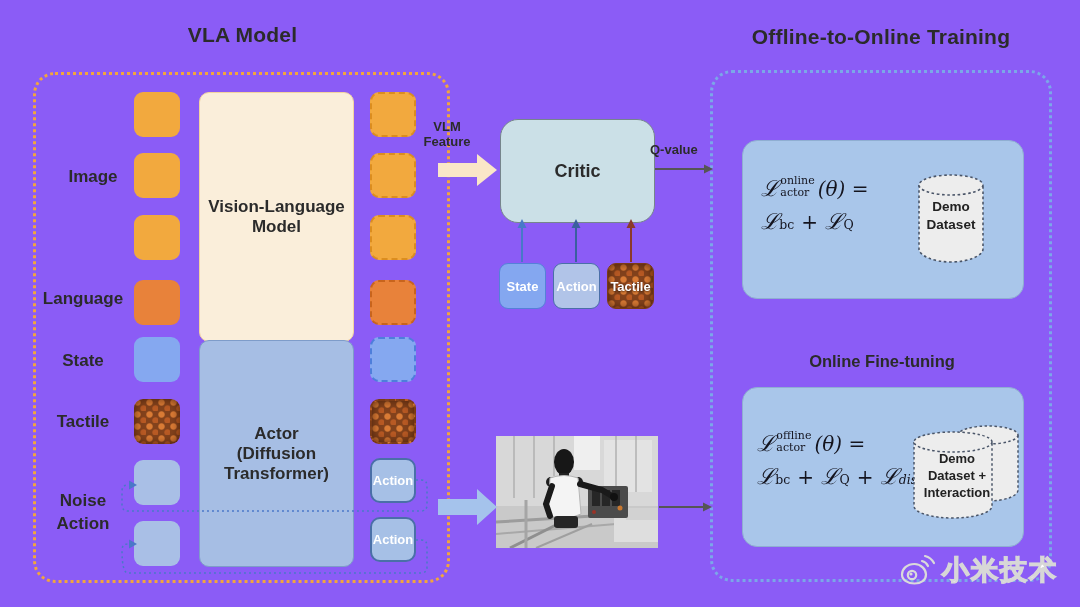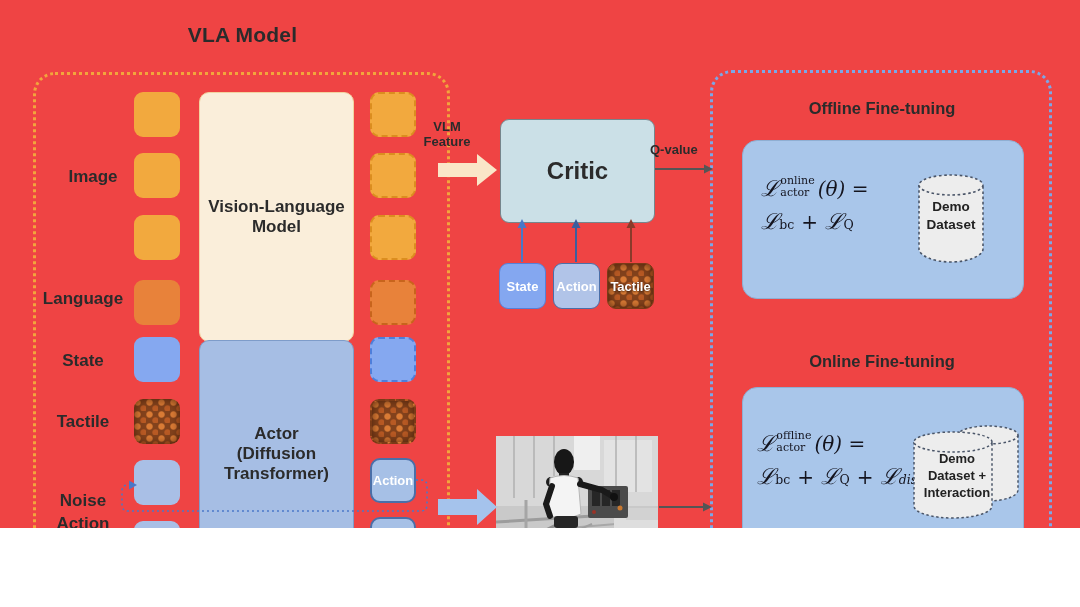--- a/index.html
+++ b/index.html
@@ -1,16 +1,16 @@
 <!DOCTYPE html>
 <html style="--c-text: #2b2b2b; --c-bd-orange: #F2A53C; --c-bd-blue: #7BA7E8; --c-token-orange: #F2A93E; --c-token-orange-bd: #DB8D1F; --c-token-dorange: #E8823A; --c-token-dorange-bd: #C8641C; --c-token-blue: #85A8F0; --c-token-blue-bd: #4E7EDB; --c-noise: #A9BFE6; --c-tactile-base: #83421C; --c-tactile-dot: #D97B35; --c-tactile-bd: #7A3A16; --c-vlm-bg: #FAEEDA; --c-vlm-bd: #F2D3A0; --c-actor-bg: #A6BEE4; --c-actor-bd: #7E9CC9; --c-actionbox-bg: #A6C0E6; --c-actionbox-bd: #4A6FA8; --c-critic-bg: #CBE0E7; --c-critic-bd: #76858C; --c-state-bg: #84A7F0; --c-state-bd: #5580D8; --c-actinput-bg: #B1C4E8; --c-cream: #FAE6C8; --c-bigblue: #A5C3EC; --c-gray-arrow: #555555; --c-arrow-state: #4878C8; --c-arrow-action: #3A5F9F; --c-arrow-tactile: #8B3A2A; --c-loop: #4A78C8; --c-panel: #A9C6EA; --c-panel-bd: #8FAED2; --c-cyl: #EDEDED; --c-cyl-bd: #4A5568;"><head>
 <meta charset="utf-8">
 <style>
   html,body{margin:0;padding:0;background:#ffffff;}
-  #canvas{position:relative;width:1080px;height:528px;background:#ef4444;overflow:hidden;
+  #canvas{position:relative;width:1080px;height:607px;background:#8b5cf6;overflow:hidden;
           font-family:"Liberation Sans","DejaVu Sans",sans-serif;color:var(--c-text,#2b2b2b);}
   .abs{position:absolute;}
   .ml{white-space:pre-line;}
   .center{text-align:center;}
 
   
   .big-title{font-size:21px;font-weight:bold;letter-spacing:.2px;}
   .section-heading{font-size:16.5px;font-weight:bold;}
   .side-label{font-size:17px;font-weight:600;line-height:23px;}
   .small-bold{font-size:13px;font-weight:bold;line-height:15px;}
@@ -41,22 +41,22 @@
   .vlm-box{background:var(--c-vlm-bg);border:1.5px solid var(--c-vlm-bd);border-radius:10px;
     display:flex;align-items:center;justify-content:center;font-size:17px;font-weight:bold;}
   .actor-box{background:var(--c-actor-bg);border:1.5px solid var(--c-actor-bd);border-radius:10px;
     display:flex;align-items:center;justify-content:center;font-size:17px;font-weight:bold;}
 
   .action-tok{background:var(--c-actionbox-bg);border:2px solid var(--c-actionbox-bd);border-radius:10px;
     display:flex;align-items:center;justify-content:center;color:#fff;font-size:13px;font-weight:bold;
     width:46px;height:45px;box-sizing:border-box;}
 
   
-  .critic-box{background:var(--c-critic-bg);border:1.5px solid var(--c-critic-bd);border-radius:9px;
-    display:flex;align-items:center;justify-content:center;font-size:24px;font-weight:600;}
+  .critic-box{background:var(--c-critic-bg);border:1.5px solid var(--c-critic-bd);border-radius:18px;
+    display:flex;align-items:center;justify-content:center;font-size:18px;font-weight:600;}
   .input-box{width:47px;height:46px;border-radius:9px;box-sizing:border-box;
     display:flex;align-items:center;justify-content:center;color:#fff;font-size:13px;font-weight:bold;}
   .input-box.state{background:var(--c-state-bg);border:1.5px solid var(--c-state-bd);}
   .input-box.action{background:var(--c-actinput-bg);border:1.5px solid var(--c-actionbox-bd);}
   .input-box.tactile{border:1.5px solid var(--c-tactile-bd);text-shadow:0 1px 2px rgba(0,0,0,.6);}
 
   
   .panel{background:var(--c-panel);border:1.5px solid var(--c-panel-bd);border-radius:15px;}
   .formula{font-family:"DejaVu Serif","Liberation Serif",serif;color:#14141e;font-size:20px;}
   .fline{display:flex;align-items:center;margin-bottom:9px;}
@@ -160,24 +160,24 @@
       <circle cx="55" cy="46" r="5" fill="#1d1d1d"></circle>
         <circle cx="82" cy="46" r="5" fill="#1d1d1d"></circle>
       <path d="M54,42 Q68,37 82,42 L85,78 Q68,86 52,79 Z" fill="#f4f4f4" stroke="#b5b5b5"></path>
       <path d="M84,48 L106,54 L116,60" stroke="#1a1a1a" stroke-width="6" fill="none" stroke-linecap="round"></path>
       <circle cx="118" cy="61" r="4" fill="#111"></circle>
       <path d="M56,50 L50,68 L54,80" stroke="#1a1a1a" stroke-width="6" fill="none" stroke-linecap="round"></path>
       <rect x="58" y="80" width="24" height="12" rx="3" fill="#262626"></rect>
     </svg>
   </div>
 
+  <div class="abs big-title center" style="left:740px;top:25px;width:282px;">Offline-to-Online Training</div>
 
   <div class="abs frame blue" style="left:710px;top:70px;width:336px;height:506px;"></div>
 
-  <div class="abs section-heading center" style="left:742px;top:99px;width:280px;">Offline Fine-tuning</div>
 
   <div class="abs panel" style="left:742px;top:140px;width:280px;height:157px;">
     <div class="abs formula" style="left:18px;top:36px;">
       <div class="fline">
         <span class="fL">ℒ</span>
           <span class="fstack">
             <span>online</span>
             <span>actor</span>
           </span>
           <span class="farg">(θ) =</span>
@@ -270,14 +270,26 @@
     <polygon points="129,539.5 129,548.5 137,544" style="fill:var(--c-loop)"></polygon>
 
     <polygon points="438,499 477,499 477,489 497,507 477,525 477,515 438,515" style="fill:var(--c-bigblue)"></polygon>
 
     <g style="stroke:var(--c-gray-arrow)">
       <line x1="659" y1="507" x2="704" y2="507" stroke-width="1.8"></line>
       <polygon points="703,502.5 703,511.5 712,507" style="fill:var(--c-gray-arrow);stroke:none"></polygon>
     </g>
   </svg>
 
+  <div class="abs watermark" style="left:900px;top:552px;">
+    <svg width="36" height="32" viewBox="0 0 36 32">
+      <g fill="none" stroke="#dadada" stroke-width="2.2" stroke-linecap="round">
+        <path d="M14.5,10 C7,10 2,15 2,20.5 C2,26 8,29.5 14.5,29.5 C21,29.5 26,26 26,20.5 C26,15.5 21,10 14.5,10 Z"></path>
+        <circle cx="12" cy="21" r="4.2"></circle>
+        <path d="M22,7 A9,9 0 0 1 28,12"></path>
+        <path d="M25,2 A14,14 0 0 1 34,9"></path>
+      </g>
+      <circle cx="11" cy="20" r="1.6" fill="#dadada"></circle>
+    </svg>
+    <span class="wm-text">小米技术</span>
+  </div>
 
 </div>
 
 </body></html>

